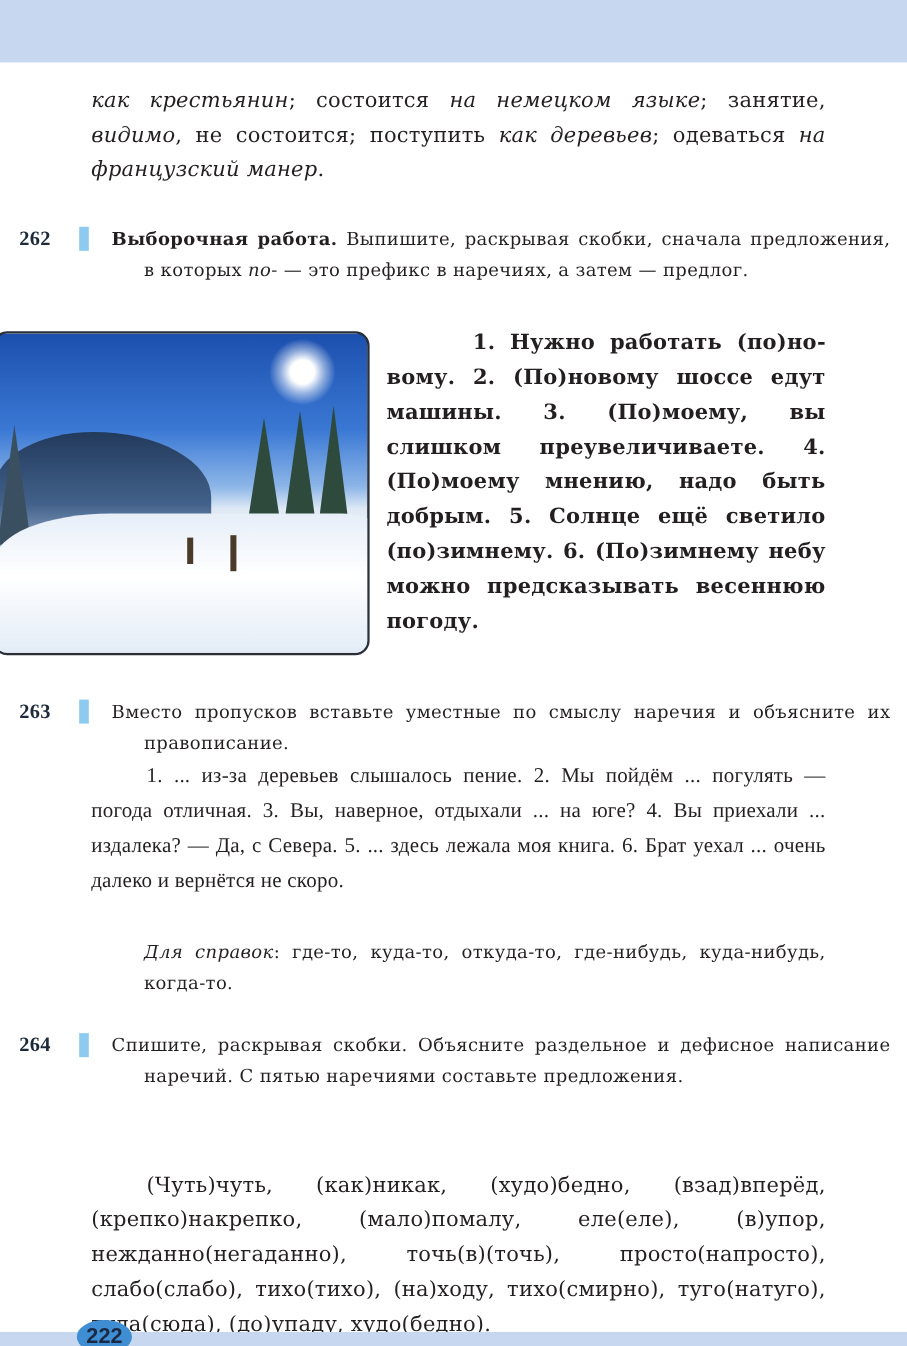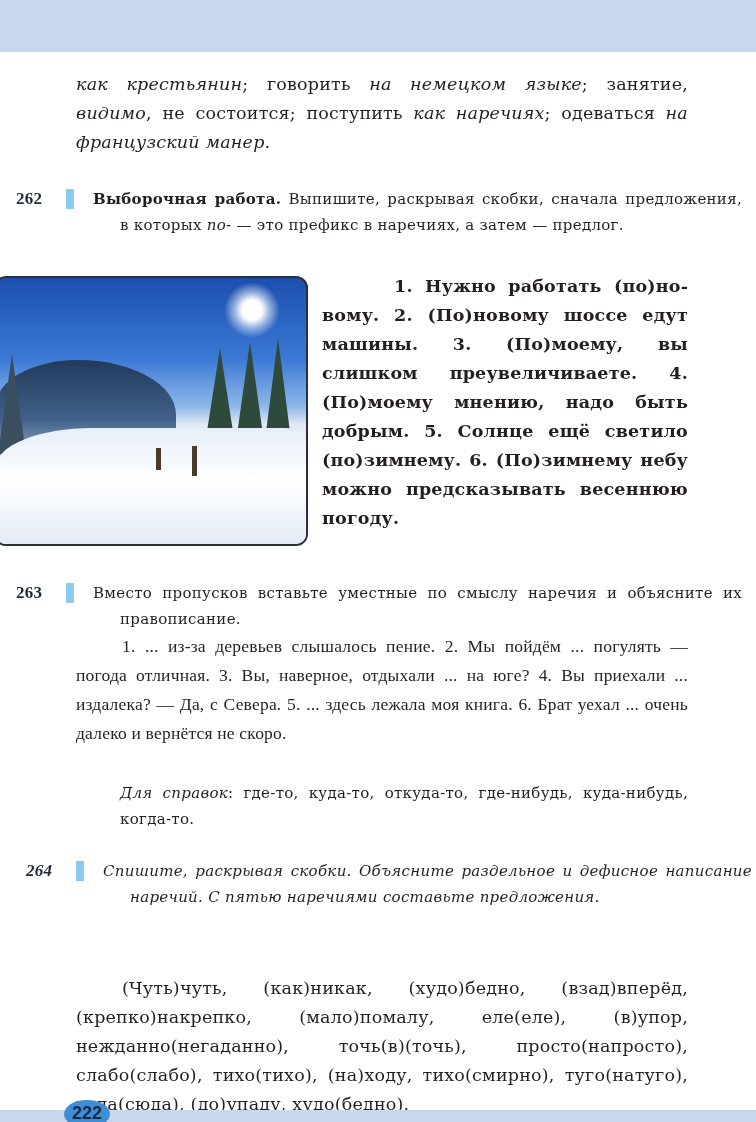--- a/index.html
+++ b/index.html
@@ -61,30 +61,30 @@
       background: linear-gradient(180deg, #e6eef8 0%, #ffffff 40%, #dde8f5 100%);
       border-radius: 30% 10% 0 0;
     }
     .photo .post { position: absolute; width: 5px; background: #4a3a2a; }
     .t262-body { left: 322px; top: 272px; width: 366px; font-weight: bold; }
     .indent { text-indent: 72px; }
     .t263 { left: 66px; top: 580px; width: 622px; }
     .t263-body { left: 76px; top: 632px; width: 612px; }
     .t263-ref { left: 120px; top: 780px; width: 568px; font-size: 15px; line-height: 26px; text-align: justify; letter-spacing: 0.3px; position: absolute; }
     .t263-ref i { font-style: italic; }
-    .t264 { left: 76px; top: 858px; width: 622px; font-style: italic; }
+    .t264 { left: 66px; top: 858px; width: 622px; }
     .t264-body { left: 76px; top: 974px; width: 612px; }
   </style>
 </head>
 <body>
 
 <div class="top-band"></div>
 
 <div class="text-block carry">
-  <i>как крестьянин</i><span>; говорить </span><i>на немецком языке</i><span>; заня­тие, </span><i>видимо</i><span>, не состоится; поступить </span><i>как наречиях</i><span>; одеваться </span><i>на французский манер</i><span>.</span>
+  <i>как крестьянин</i><span>; состоится </span><i>на немецком языке</i><span>; заня­тие, </span><i>видимо</i><span>, не состоится; поступить </span><i>как деревьев</i><span>; одеваться </span><i>на французский манер</i><span>.</span>
 </div>
 
 <div class="task-head t262 hang">
   <span class="num-badge">262</span><b>Выборочная работа.</b><span> Выпишите, раскрывая скобки, сначала предложения, в которых </span><i>по-</i><span> — это префикс в наречиях, а затем — предлог.</span>
 </div>
 
 <div class="photo">
   <div class="hill"></div>
   <div class="sun"></div>
   <div class="tree" style="left:210px; top:70px;"></div>

